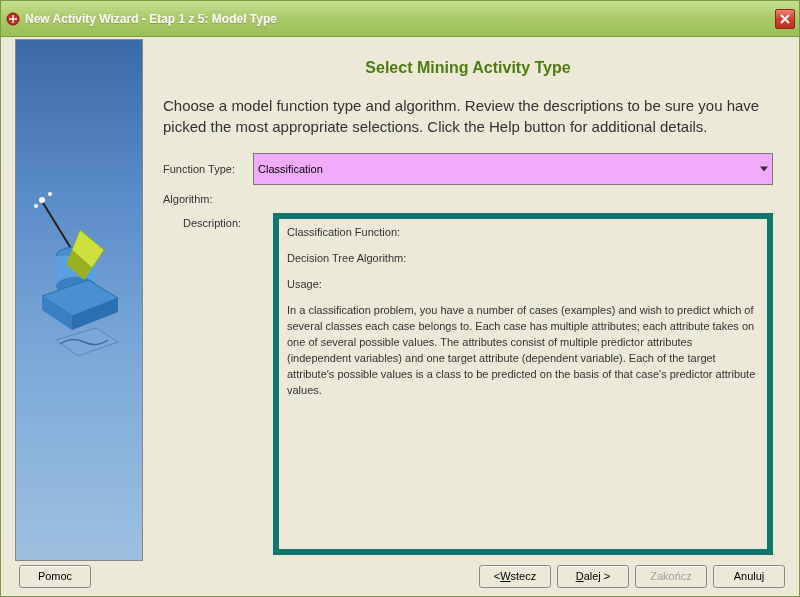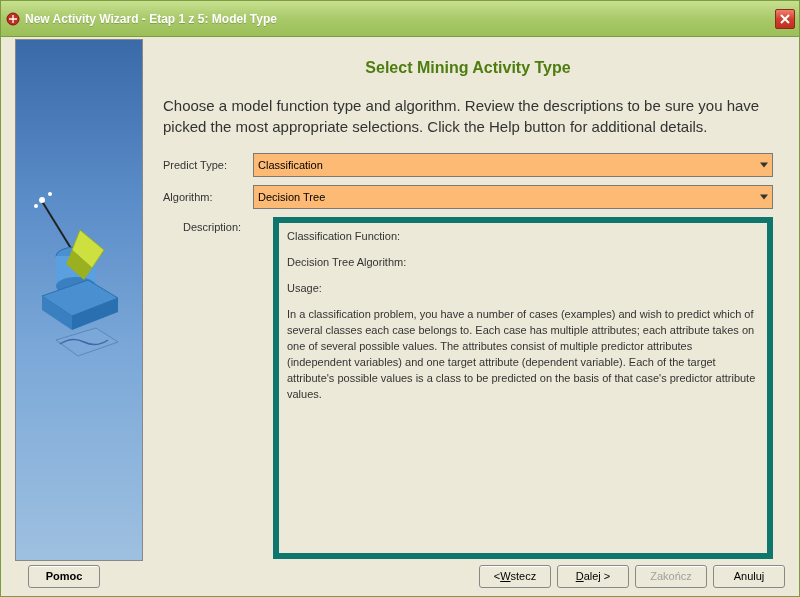--- a/index.html
+++ b/index.html
@@ -97,22 +97,22 @@
     margin-bottom: 8px;
   }
   .form-label {
     width: 90px;
     font-size: 11px;
     color: #333;
     flex-shrink: 0;
   }
   .select-box {
     flex: 1;
-    height: 24px;
-    background: #fdba74;
+    height: 32px;
+    background: #f0abfc;
     border: 1px solid #7a7a7a;
     display: flex;
     align-items: center;
     padding: 0 4px;
     font-size: 11px;
     color: #000;
     position: relative;
     cursor: pointer;
   }
   .select-arrow {
@@ -162,21 +162,21 @@
     border-radius: 3px;
     font-size: 11px;
     color: #000;
     cursor: pointer;
     display: inline-flex;
     align-items: center;
     justify-content: center;
     box-shadow: inset 0 1px 0 #fff;
     margin-left: 6px;
   }
-  .btn:first-child { margin-left: 13px; font-weight: bold; }
+  .btn:first-child { margin-left: 4px; }
   .btn.disabled {
     color: #a0a0a0;
     cursor: default;
   }
   .btn .underline { text-decoration: underline; }
   .spacer { flex: 1; }
 </style>
 </head>
 <body>
 
@@ -217,33 +217,29 @@
           <path d="M28 154 Q40 146 52 152 T76 150" stroke="#3a6aa8" stroke-width="1.5" fill="none"></path>
         </svg>
       </div>
     </div>
 
     <div class="main">
       <h1 class="heading">Select Mining Activity Type</h1>
       <div class="intro">Choose a model function type and algorithm.  Review the descriptions to be sure you have picked the most appropriate selections. Click the Help button for additional details.</div>
 
       <div class="form-row">
-        <div class="form-label">Predict Type:</div>
+        <div class="form-label">Function Type:</div>
         <div class="select-box">
           <span>Classification</span>
           <span class="select-arrow"></span>
         </div>
       </div>
 
       <div class="form-row">
         <div class="form-label">Algorithm:</div>
-        <div class="select-box">
-          <span>Decision Tree</span>
-          <span class="select-arrow"></span>
-        </div>
       </div>
 
       <div class="desc-row">
         <div class="form-label" style="padding-top:4px">Description:</div>
         <div class="desc-box">
           <p>Classification Function:</p>
           <p>Decision Tree Algorithm:</p>
           <p>Usage:</p>
           <p>In a classification problem, you have a number of cases (examples) and wish to predict which of several classes each case belongs to. Each case has multiple attributes; each attribute takes on one of several possible values. The attributes consist of multiple predictor attributes (independent variables) and one target attribute (dependent variable). Each of the target attribute's possible values is a class to be predicted on the basis of that case's predictor attribute values.</p>
         </div>

